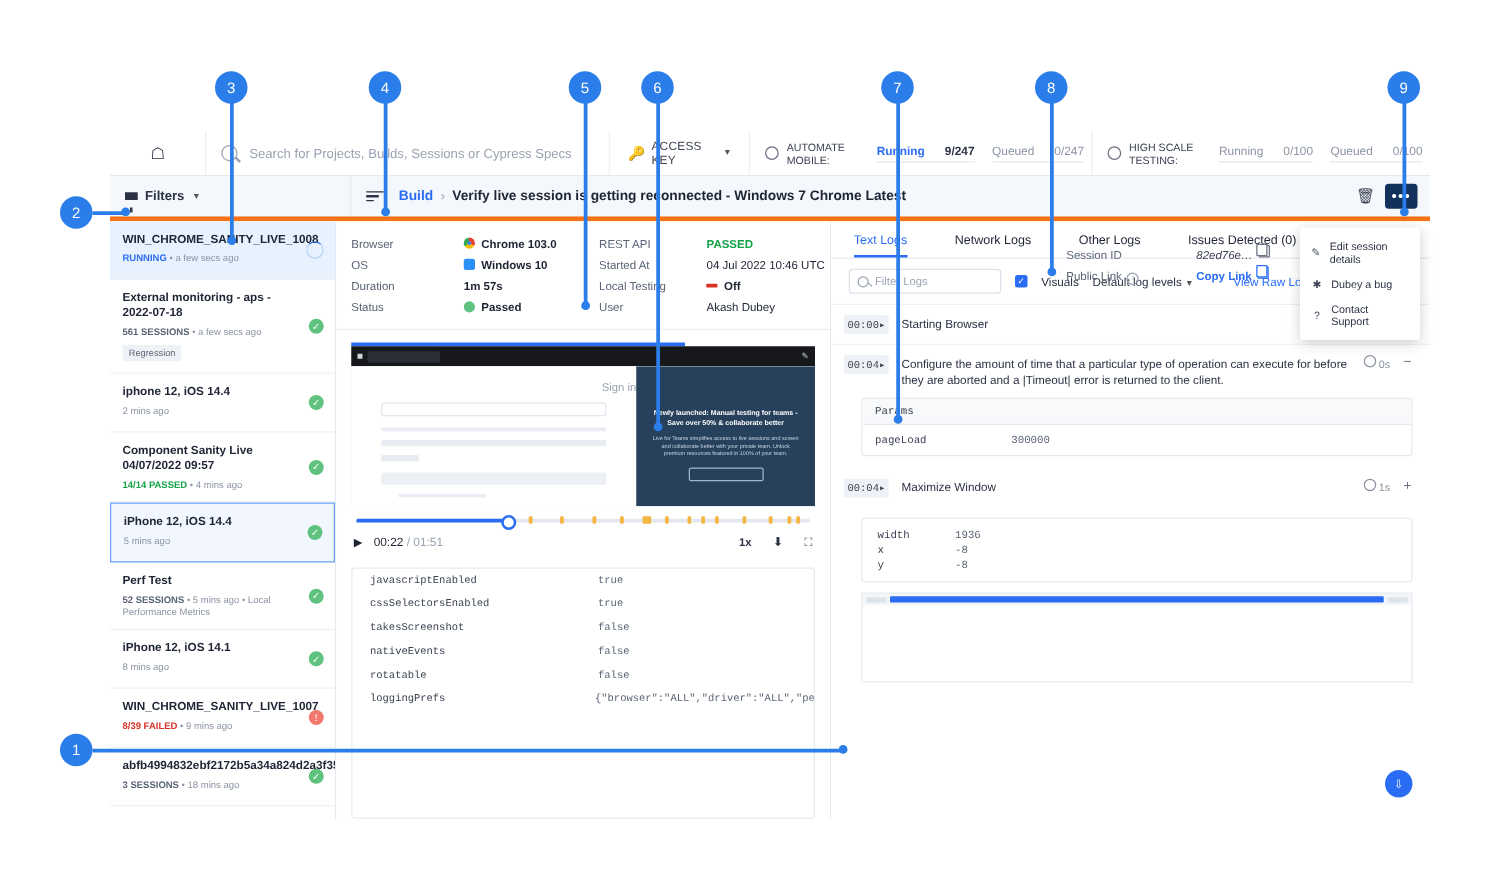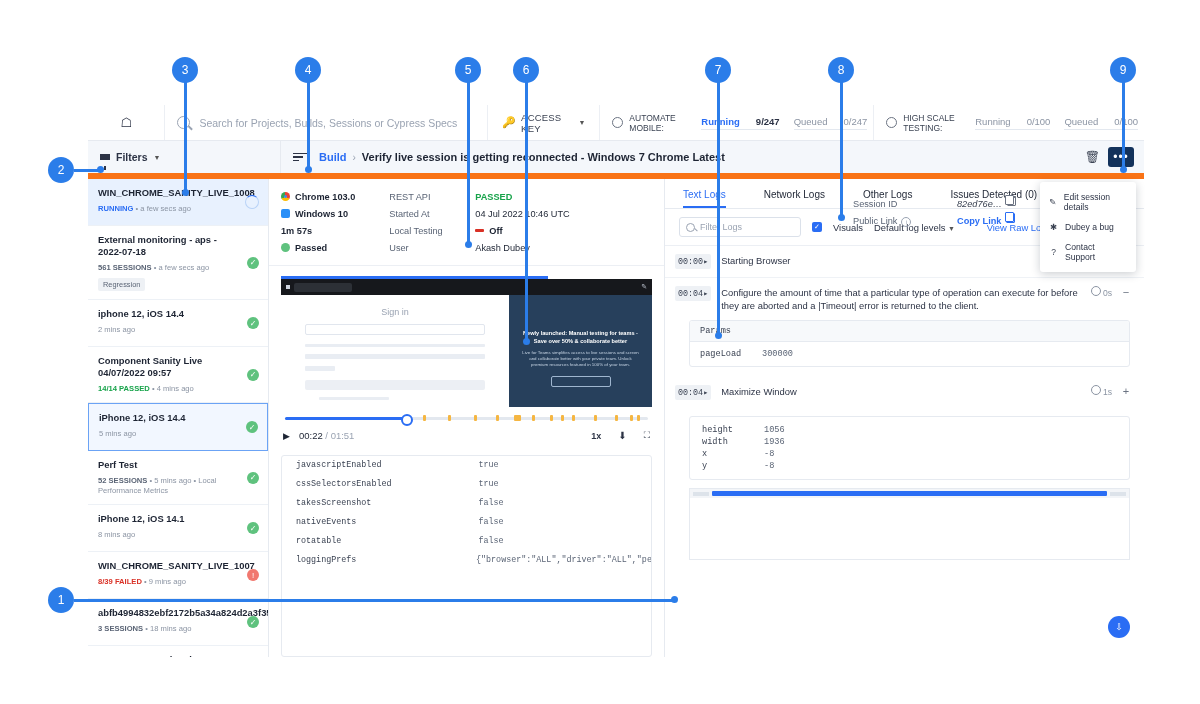--- a/index.html
+++ b/index.html
@@ -29,21 +29,21 @@
   .ring{width:9px;height:9px;border:1.4px solid #6b7382;border-radius:50%;margin-right:6px;flex:none;}
   .stat-name{font-size:8.5px;line-height:10px;color:#3a4252;width:58px;}
   .stat-pair{display:flex;align-items:center;gap:16px;margin-left:14px;padding-bottom:2px;
     border-bottom:1px solid #e3e8ef;}
   .stat-pair .lbl{font-size:9.5px;color:#8b94a3;}
   .stat-pair .val{font-size:9.5px;color:#8b94a3;}
   .stat-pair.active .lbl{color:#2a6df4;font-weight:bold;}
   .stat-pair.active .val{color:#2c3345;font-weight:bold;}
 
   
-  .subbar{height:32px;display:flex;align-items:stretch;background:#f4f7fb;border-bottom:6px solid #f97316;}
+  .subbar{height:32px;display:flex;align-items:stretch;background:#f4f7fb;border-bottom:4px solid #f97316;}
   .filters-cell{width:180px;display:flex;align-items:center;gap:6px;padding-left:12px;background:#f4f7fb;}
   .filter-ico{width:0;height:0;border-left:5px solid #2c3345;border-right:5px solid #2c3345;
     border-top:6px solid #2c3345;position:relative;}
   .filter-ico:after{content:"";position:absolute;left:-1px;top:6px;width:2px;height:4px;background:#2c3345;}
   .filters-txt{font-size:10.5px;color:#2c3345;font-weight:bold;}
   .tiny-caret{font-size:7px;color:#555;}
   .crumbbar{flex:1;display:flex;align-items:center;background:#f4f7fb;border-left:1px solid #e6eaf0;
     padding-left:12px;gap:12px;}
   .sortico{display:flex;flex-direction:column;gap:2px;width:14px;}
   .sortico i{display:block;height:1.5px;background:#2c3345;}
@@ -93,21 +93,21 @@
   .c-chrome:after{content:"";position:absolute;inset:2.6px;background:#4285f4;border-radius:50%;}
   .c-win{background:#2a8ff7;}
   .c-pass{border-radius:50%;background:#5fc27e;}
   .c-off{background:transparent;position:relative;}
   .c-off:after{content:"";position:absolute;left:0;top:3px;width:9px;height:3px;background:#d93025;border-radius:1px;}
 
   .vidwrap{padding:10px 12px 0 12px;}
   .vidframe{height:112px;background:#f1f3f6;display:flex;overflow:hidden;}
   .vf-left{flex:1;background:#fff;position:relative;}
   .vf-right{width:143px;background:#27405c;position:relative;color:#fff;}
-  .signin{font-size:9px;color:#9aa3b2;text-align:center;margin-top:12px;}
+  .signin{font-size:9px;color:#9aa3b2;text-align:right;margin-top:12px;}
   .fakebox{height:9px;background:#fff;border:1px solid #e1e6ee;border-radius:2px;margin:7px 24px 0 24px;}
   .fakeline{height:3px;background:#e9edf3;margin:7px 24px 0 24px;border-radius:1px;}
   .fakebtn{height:10px;background:#eceff4;margin:9px 24px 0 24px;border-radius:2px;}
   .promo-t{font-size:5.6px;font-weight:bold;text-align:center;margin:34px 8px 0 8px;line-height:8px;color:#fff;}
   .promo-p{font-size:4.4px;text-align:center;margin:5px 12px 0 12px;line-height:6px;color:#c5d3e3;}
   .promo-b{width:58px;height:9px;border:.7px solid #9fb6cf;border-radius:2px;margin:8px auto 0 auto;}
   .vbar{height:16px;background:#16181c;display:flex;align-items:center;padding:0 5px;gap:4px;}
   .vbar .sq{width:4px;height:4px;background:#cfd6e0;}
   .vbar .tab{height:9px;width:58px;background:#2c3036;border-radius:2px;}
   .vbar .pen{margin-left:auto;color:#b9c0cc;font-size:7px;}
@@ -158,21 +158,21 @@
   .ts{background:#eef1f5;color:#3a4252;font-size:8.4px;font-family:"Liberation Mono",monospace;
     padding:2px 3px;border-radius:2px;margin-right:10px;white-space:nowrap;flex:none;}
   .lgtxt{font-size:9.4px;color:#2c3345;line-height:13px;flex:1;}
   .lgright{display:flex;align-items:center;gap:10px;margin-left:10px;color:#8b94a3;font-size:8.6px;flex:none;}
   .clock{width:8px;height:8px;border:1.2px solid #8b94a3;border-radius:50%;display:inline-block;}
   .pm{font-size:11px;color:#6b7382;width:8px;text-align:center;}
   .params{margin:0 14px 0 24px;border:1px solid #e6eaf0;border-radius:3px;overflow:hidden;}
   .params .hd{background:#f7f9fb;font-family:"Liberation Mono",monospace;font-size:8.6px;color:#3a4252;
     padding:5px 10px;border-bottom:1px solid #e6eaf0;}
   .params .bd{padding:6px 10px;font-family:"Liberation Mono",monospace;font-size:8.6px;color:#3a4252;}
-  .params .bd .r{display:flex;line-height:12px;}
+  .params .bd .r{display:flex;line-height:12px;gap:47px;}
   .params .bd .r .k{width:62px;}
   .params .bd .r .v{color:#5a6475;}
   .codebox{margin:8px 14px 0 24px;border:1px solid #e6eaf0;border-radius:3px;padding:7px 12px;
     font-family:"Liberation Mono",monospace;font-size:8.6px;color:#3a4252;}
   .codebox .r{display:flex;line-height:12px;}
   .codebox .r .k{width:62px;}
   .codebox .r .v{color:#5a6475;}
   .shotbox{margin:8px 14px 0 24px;border:1px solid #e6eaf0;height:70px;background:#fff;overflow:hidden;}
   .shot-top{height:9px;background:#f3f5f8;display:flex;align-items:center;padding:0 3px;gap:3px;}
   .shot-top .u{height:5px;background:#2a6df4;flex:1;border-radius:1px;}
@@ -320,20 +320,26 @@
         <div class="sitem">
           <div class="stitle">Component Sanity Live 04/07/2022 03:23</div>
         </div>
       </div>
 
     <div class="midcol">
 
       <div class="infogrid">
         <div class="infoblk blk1">
           <div>
+            <div class="k">Browser</div>
+            <div class="k">OS</div>
+            <div class="k">Duration</div>
+            <div class="k">Status</div>
+          </div>
+          <div>
             <div class="v"><span class="chip c-chrome"></span><span>Chrome 103.0</span></div>
             <div class="v"><span class="chip c-win"></span><span>Windows 10</span></div>
             <div class="v"><span>1m 57s</span></div>
             <div class="v"><span class="chip c-pass"></span><span>Passed</span></div>
           </div>
         </div>
 
         <div class="infoblk blk3" style="margin-left:22px;">
           <div>
             <div class="k">REST API</div>
@@ -487,24 +493,20 @@
           <span class="ts"><span>00:04</span>▸</span>
           <span class="lgtxt">Maximize Window</span>
           <span class="lgright">
             <span><span class="clock"></span> <span>1s</span></span>
             <span class="pm">+</span>
           </span>
         </div>
 
         <div class="codebox" id="max-rows">
             <div class="r">
-              <span class="k">height</span>
-              <span class="v">1056</span>
-            </div>
-            <div class="r">
               <span class="k">width</span>
               <span class="v">1936</span>
             </div>
             <div class="r">
               <span class="k">x</span>
               <span class="v">-8</span>
             </div>
             <div class="r">
               <span class="k">y</span>
               <span class="v">-8</span>

